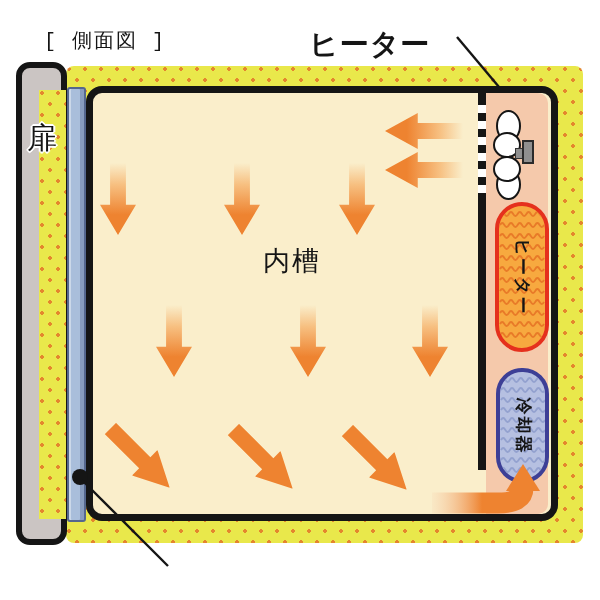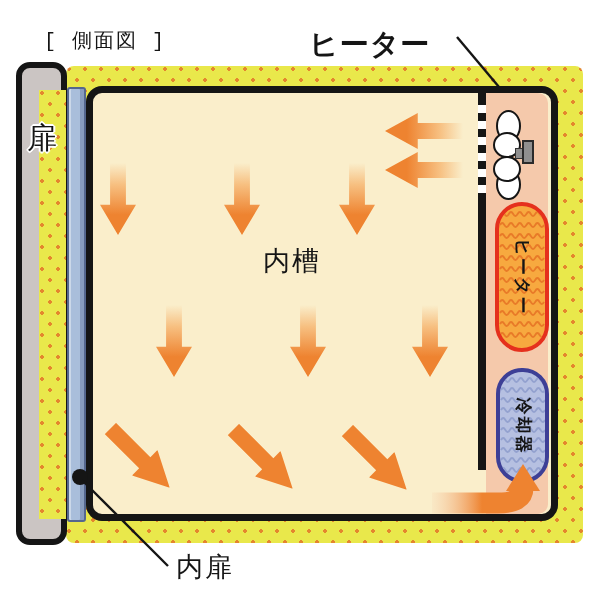--- a/index.html
+++ b/index.html
@@ -137,15 +137,14 @@
     <path d="M432 503 L498 503 Q523 503 523 488" fill="none" stroke="url(#curveGrad)" stroke-width="21"></path>
     <polygon points="506,491 540,491 523,464" fill="#ee8330"></polygon>
     <line x1="457" y1="37" x2="499" y2="87" stroke="#151515" stroke-width="2.4"></line>
     <line x1="82" y1="480" x2="168" y2="566" stroke="#151515" stroke-width="2.4"></line>
   </svg>
 
   <div id="title" class="lbl">[ 側面図 ]</div>
   <div id="fan-label" class="lbl">ヒーター</div>
   <div id="door-label" class="lbl">扉</div>
   <div id="tank-label" class="lbl">内槽</div>
-  <div id="inner-door-label" class="lbl">内扉</div>
 
 </div>
 
 </body></html>

